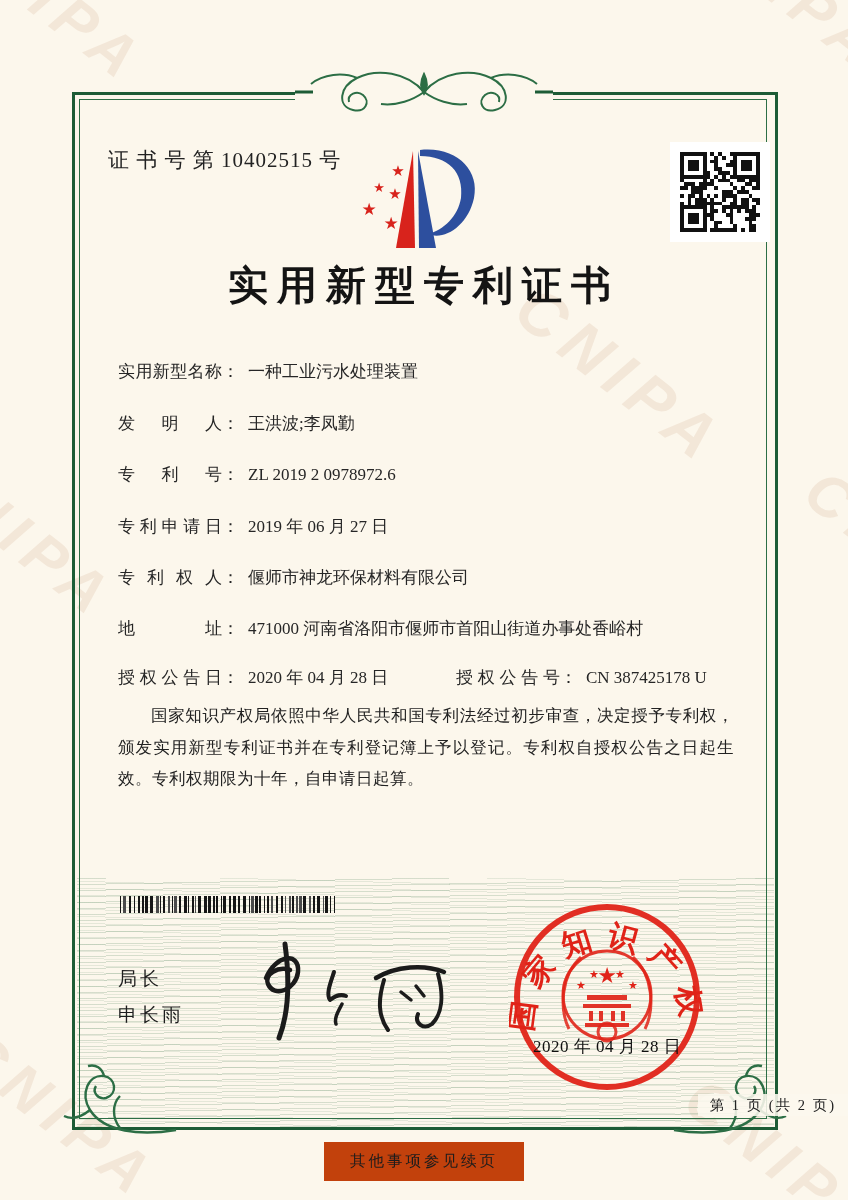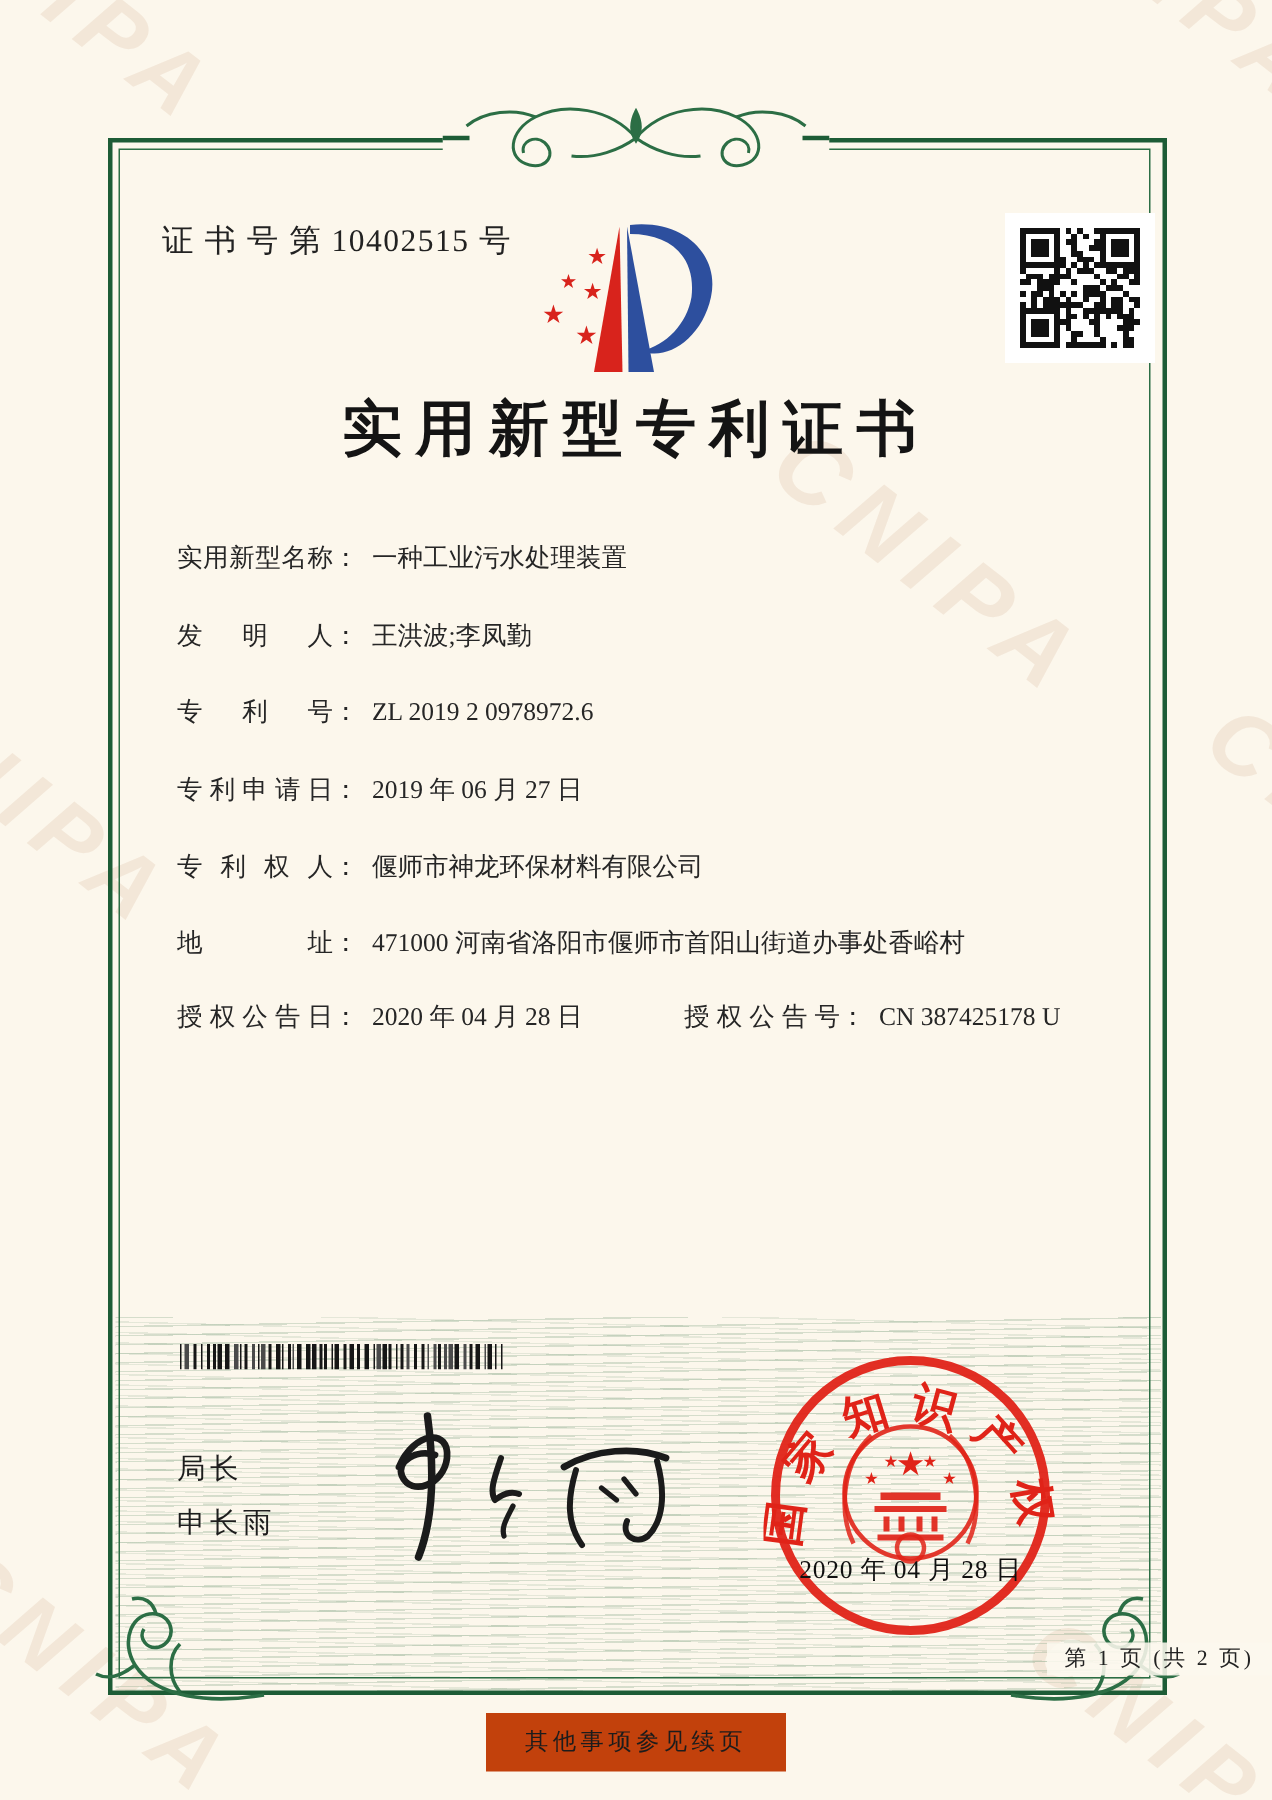--- a/index.html
+++ b/index.html
@@ -325,20 +325,21 @@
   <span class="flabel">地址</span><span>：</span><span class="fval">471000 河南省洛阳市偃师市首阳山街道办事处香峪村</span>
 </div>
 <div class="content row" style="top:666px;">
   <span class="flabel">授权公告日</span><span>：</span><span class="fval">2020 年 04 月 28 日</span>
   <span class="grant-right">
     <span class="flabel">授权公告号</span><span>：</span><span class="fval">CN 387425178 U</span>
   </span>
 </div>
 
 <div class="content paras">
+  <p>国家知识产权局依照中华人民共和国专利法经过初步审查，决定授予专利权，颁发实用新型专利证书并在专利登记簿上予以登记。专利权自授权公告之日起生效。专利权期限为十年，自申请日起算。</p>
 </div>
 
 <div class="content barcode-box">
   <svg id="bc-svg" width="218" height="17">
       <rect x="0" y="0" width="1" height="17" fill="#161616"></rect>
       <rect x="3" y="0" width="3" height="17" fill="#4a4a4a"></rect>
       <rect x="9" y="0" width="2" height="17" fill="#161616"></rect>
       <rect x="14" y="0" width="1" height="17" fill="#161616"></rect>
       <rect x="18" y="0" width="2" height="17" fill="#161616"></rect>
       <rect x="22" y="0" width="2" height="17" fill="#161616"></rect>

